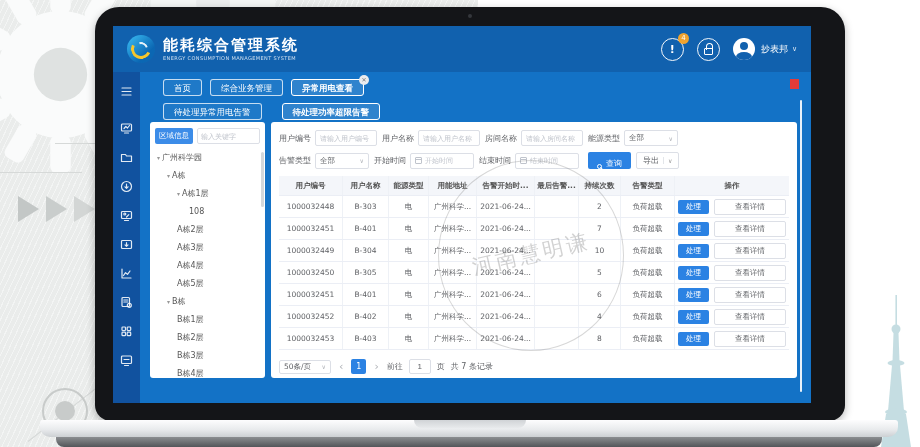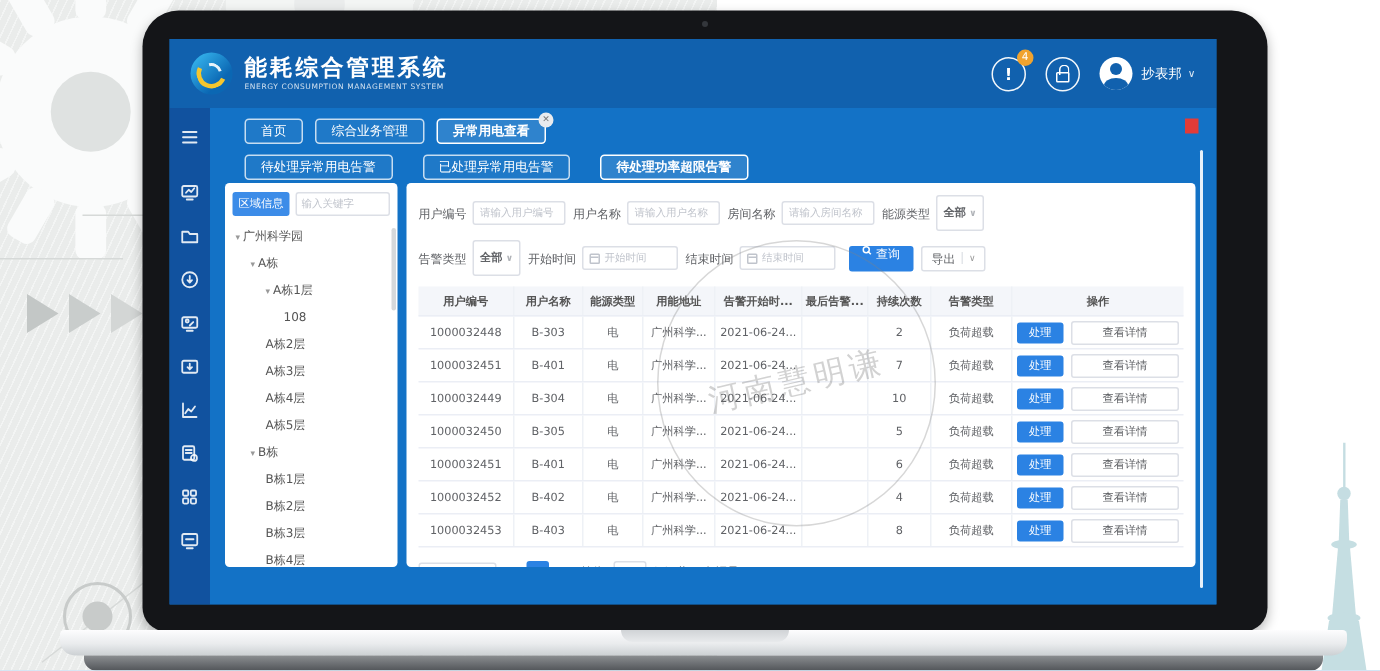--- a/index.html
+++ b/index.html
@@ -81,26 +81,26 @@
   .tcaret { color:#999; font-size:6px; margin-right:2px; }
   .tree-scroll { position:absolute; right:1px; top:30px; width:3px; height:55px; background:#d5d8db; border-radius:2px; }
 
   
   .main-panel { flex:1; background:#fff; border-radius:3px; padding:8px 8px 6px; position:relative; overflow:hidden; display:flex; flex-direction:column; }
   .filter-row { display:flex; align-items:center; gap:5px; margin-bottom:6px; }
   .f-item { display:flex; align-items:center; gap:4px; }
   .f-label { font-size:8px; color:#606266; white-space:nowrap; }
   .f-input { width:62px; height:16px; border:1px solid #dcdfe6; border-radius:2px; font-size:7px; padding:0 4px; color:#606266; }
   .f-input::placeholder { color:#c0c4cc; }
-  .f-select { width:32px; height:16px; border:1px solid #dcdfe6; border-radius:2px; font-size:7.5px; color:#606266; display:flex; align-items:center; justify-content:space-between; padding:11px 4px; background:#fff; cursor:pointer;font-weight:bold; }
+  .f-select { width:54px; height:16px; border:1px solid #dcdfe6; border-radius:2px; font-size:7.5px; color:#606266; display:flex; align-items:center; justify-content:space-between; padding:0 4px; background:#fff; cursor:pointer; }
   .sel-caret { font-size:6px; color:#b0b3b8; }
   .f-date { width:64px; height:16px; border:1px solid #dcdfe6; border-radius:2px; display:flex; align-items:center; gap:3px; padding:0 4px; font-size:7px; color:#c0c4cc; cursor:pointer; }
   .cal-icon { width:7px; height:7px; border:1px solid #c0c4cc; border-radius:1px; position:relative; flex:none; }
   .cal-icon::before { content:''; position:absolute; top:1px; left:0; right:0; height:1px; background:#c0c4cc; }
-  .btn-query { height:17px; background:#2b82e3; color:#fff; border:none; border-radius:2px; font-size:8px; padding:0 9px; display:flex; align-items:flex-start; gap:4px; margin-left:4px; cursor:pointer; }
+  .btn-query { height:17px; background:#2b82e3; color:#fff; border:none; border-radius:2px; font-size:8px; padding:0 9px; display:flex; align-items:flex-end; gap:4px; margin-left:4px; cursor:pointer; }
   .mag { width:5px; height:5px; border:1px solid #fff; border-radius:50%; position:relative; flex:none; }
   .mag::after { content:''; position:absolute; width:3px; height:1px; background:#fff; bottom:-1px; right:-2px; transform:rotate(45deg); }
   .btn-export { height:17px; background:#fff; border:1px solid #dcdfe6; border-radius:2px; font-size:8px; color:#606266; padding:0 6px; display:flex; align-items:center; gap:4px; cursor:pointer; }
   .exp-caret { font-size:6px; color:#999; border-left:1px solid #e3e6ea; padding-left:4px; }
 
   
   .t-wrap { margin-top:1px; }
   .t-row { display:flex; border-bottom:1px solid #ebeef5; height:22px; align-items:stretch; }
   .t-head { background:#f4f6fa; height:20px; }
   .t-head .t-cell { font-weight:bold; color:#555; }
@@ -282,21 +282,20 @@
       </div>
 
       <div class="main-blue">
         <div class="tabs row1">
           <div class="tab">首页</div>
           <div class="tab">综合业务管理</div>
           <div class="tab active"><span>异常用电查看</span><span class="tab-badge">✕</span></div>
         </div>
         <div class="tabs row2">
           <div class="tab">待处理异常用电告警</div>
-          <div class="tab">已处理异常用电告警</div>
           <div class="tab active">待处理功率超限告警</div>
         </div>
         <div class="red-badge"></div>
         <div class="vscroll"></div>
 
         <div class="content-row">
 
           <div class="tree-panel">
             <div class="tree-head">
               <span class="region-chip">区域信息</span>

